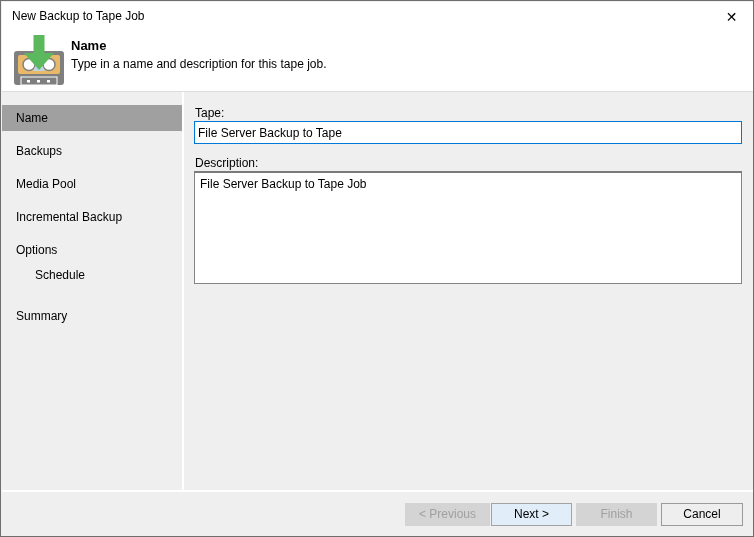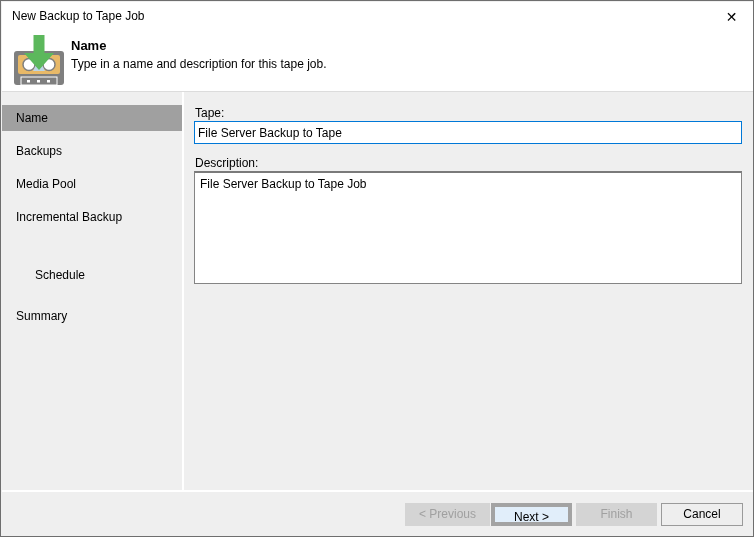--- a/index.html
+++ b/index.html
@@ -199,21 +199,21 @@
     cursor: default;
     padding: 0;
   }
   .dlg-button.disabled {
     background: #d4d4d4;
     border: 1px solid #d4d4d4;
     color: #a0a0a0;
   }
   .dlg-button.default {
     background: #e1eefa;
-    border: 4px solid #a3a3a3;
+    border: 1px solid #a3a3a3;
     color: #000000;
   }
   .dlg-button.normal {
     background: #eeeeee;
     border: 1px solid #9a9a9a;
     color: #000000;
   }
   #btn-previous { left: 403px; width: 85px; }
   #btn-next     { left: 489px; width: 81px; }
   #btn-finish   { left: 574px; width: 81px; }
@@ -256,20 +256,21 @@
     <div id="header-title">Name</div>
     <div id="header-subtitle">Type in a name and description for this tape job.</div>
   </div>
   <div id="header-sep"></div>
 
   <div id="sidebar">
     <button class="nav-item selected" style="top:13px;">Name</button>
     <button class="nav-item" style="top:46px;">Backups</button>
     <button class="nav-item" style="top:79px;">Media Pool</button>
     <button class="nav-item" style="top:112px;">Incremental Backup</button>
+    <button class="nav-item" style="top:145px;">Options</button>
     <button class="nav-item" style="top:170px;padding-left:33px;">Schedule</button>
     <button class="nav-item" style="top:211px;">Summary</button>
   </div>
   <div id="sidebar-divider"></div>
 
   <div id="content">
     <div id="name-label">Tape:</div>
     <input id="name-input" type="text" autofocus="" value="File Server Backup to Tape" style="">
     <div id="desc-label">Description:</div>
     <textarea id="desc-input" style="">File Server Backup to Tape Job</textarea>

